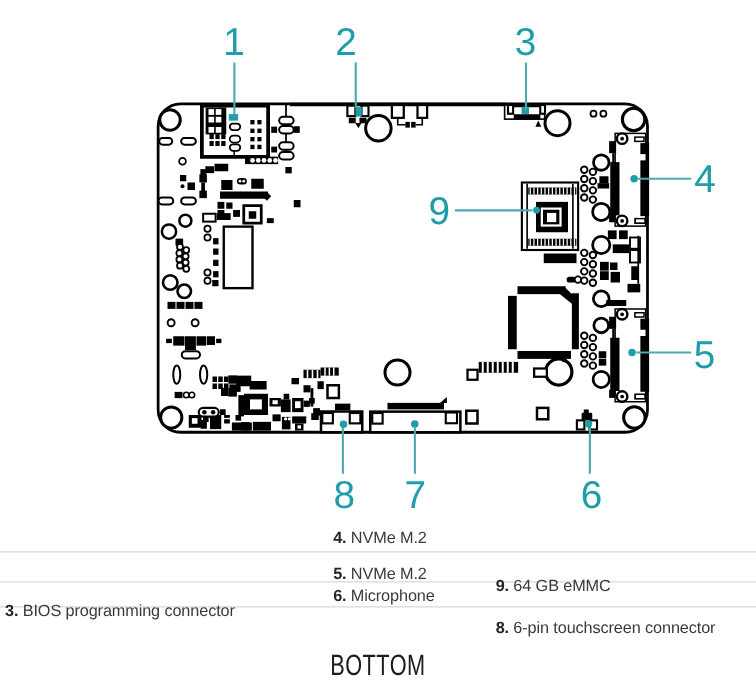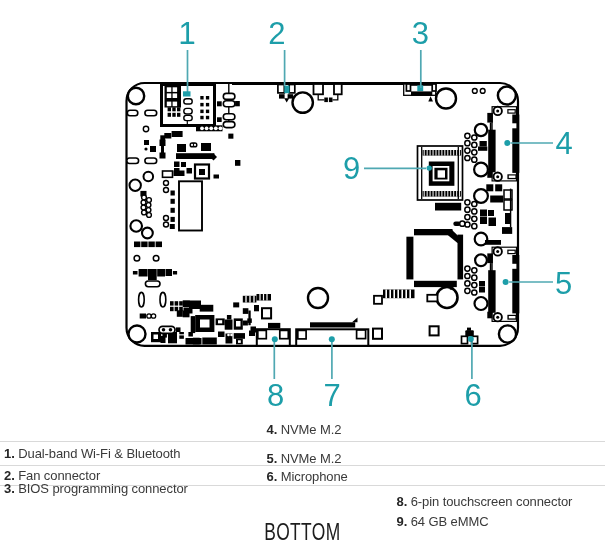--- a/index.html
+++ b/index.html
@@ -389,21 +389,19 @@
 <text x="563.6" y="294.0" text-anchor="middle" font-family="Liberation Sans, sans-serif" font-size="31" fill="#1d9ea9">5</text>
 <text x="473.2" y="406.4" text-anchor="middle" font-family="Liberation Sans, sans-serif" font-size="31" fill="#1d9ea9">6</text>
 <text x="332.2" y="406.4" text-anchor="middle" font-family="Liberation Sans, sans-serif" font-size="31" fill="#1d9ea9">7</text>
 <text x="275.5" y="406.4" text-anchor="middle" font-family="Liberation Sans, sans-serif" font-size="31" fill="#1d9ea9">8</text>
 <text x="351.5" y="178.9" text-anchor="middle" font-family="Liberation Sans, sans-serif" font-size="31" fill="#1d9ea9">9</text>
 <rect x="180.7" y="41.7" width="13" height="1.9" fill="#1d9ea9"></rect>
 </svg>
 <div class="hl" style="top:441px"></div>
 <div class="hl" style="top:464.7px"></div>
 <div class="hl" style="top:485.2px"></div>
-<div class="lr" style="left:4px;top:446.4px"><b>1.</b> Dual-band Wi-Fi &amp; Bluetooth</div>
-<div class="lr" style="left:4px;top:468.2px"><b>2.</b> Fan connector</div>
 <div class="lr" style="left:4px;top:481px"><b>3.</b> BIOS programming connector</div>
 <div class="lr" style="left:266.5px;top:422px"><b>4.</b> NVMe M.2</div>
 <div class="lr" style="left:266.5px;top:451px"><b>5.</b> NVMe M.2</div>
 <div class="lr" style="left:266.5px;top:469px"><b>6.</b> Microphone</div>
 <div class="lr" style="left:396.5px;top:494px"><b>8.</b> 6-pin touchscreen connector</div>
-<div class="lr" style="left:396.5px;top:514px"><b>9.</b> 64 GB eMMC</div>
+<div class="lr" style="left:396.5px;top:461px"><b>9.</b> 64 GB eMMC</div>
 <div id="bottom">BOTTOM</div>
 </div>
 </body></html>

